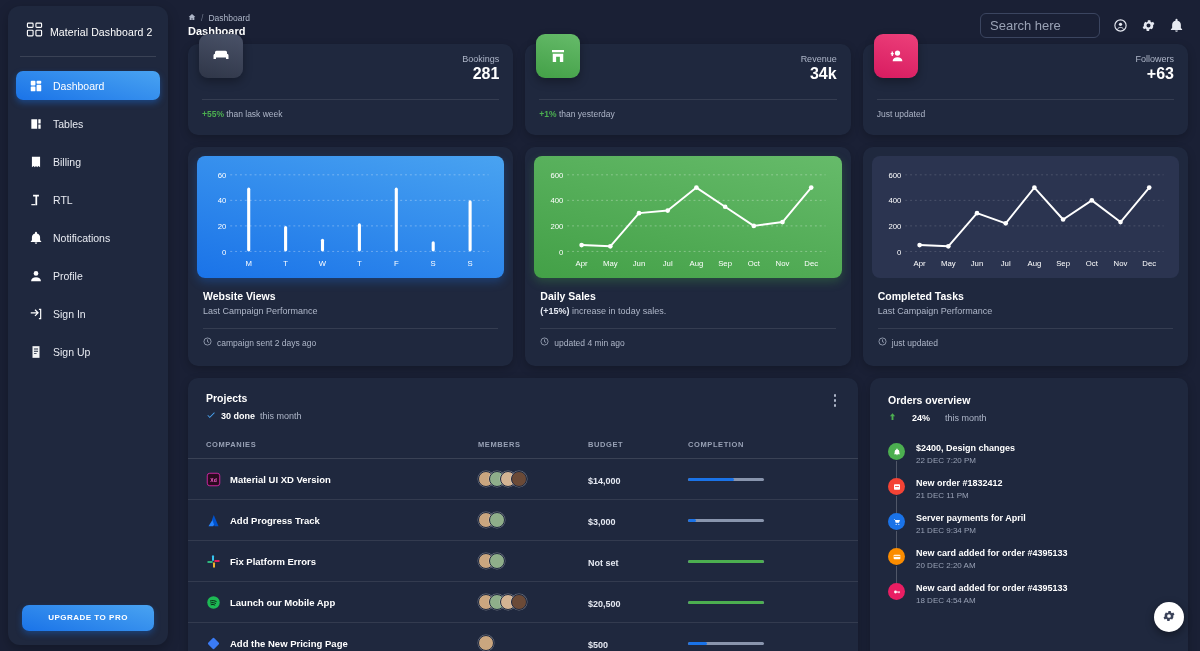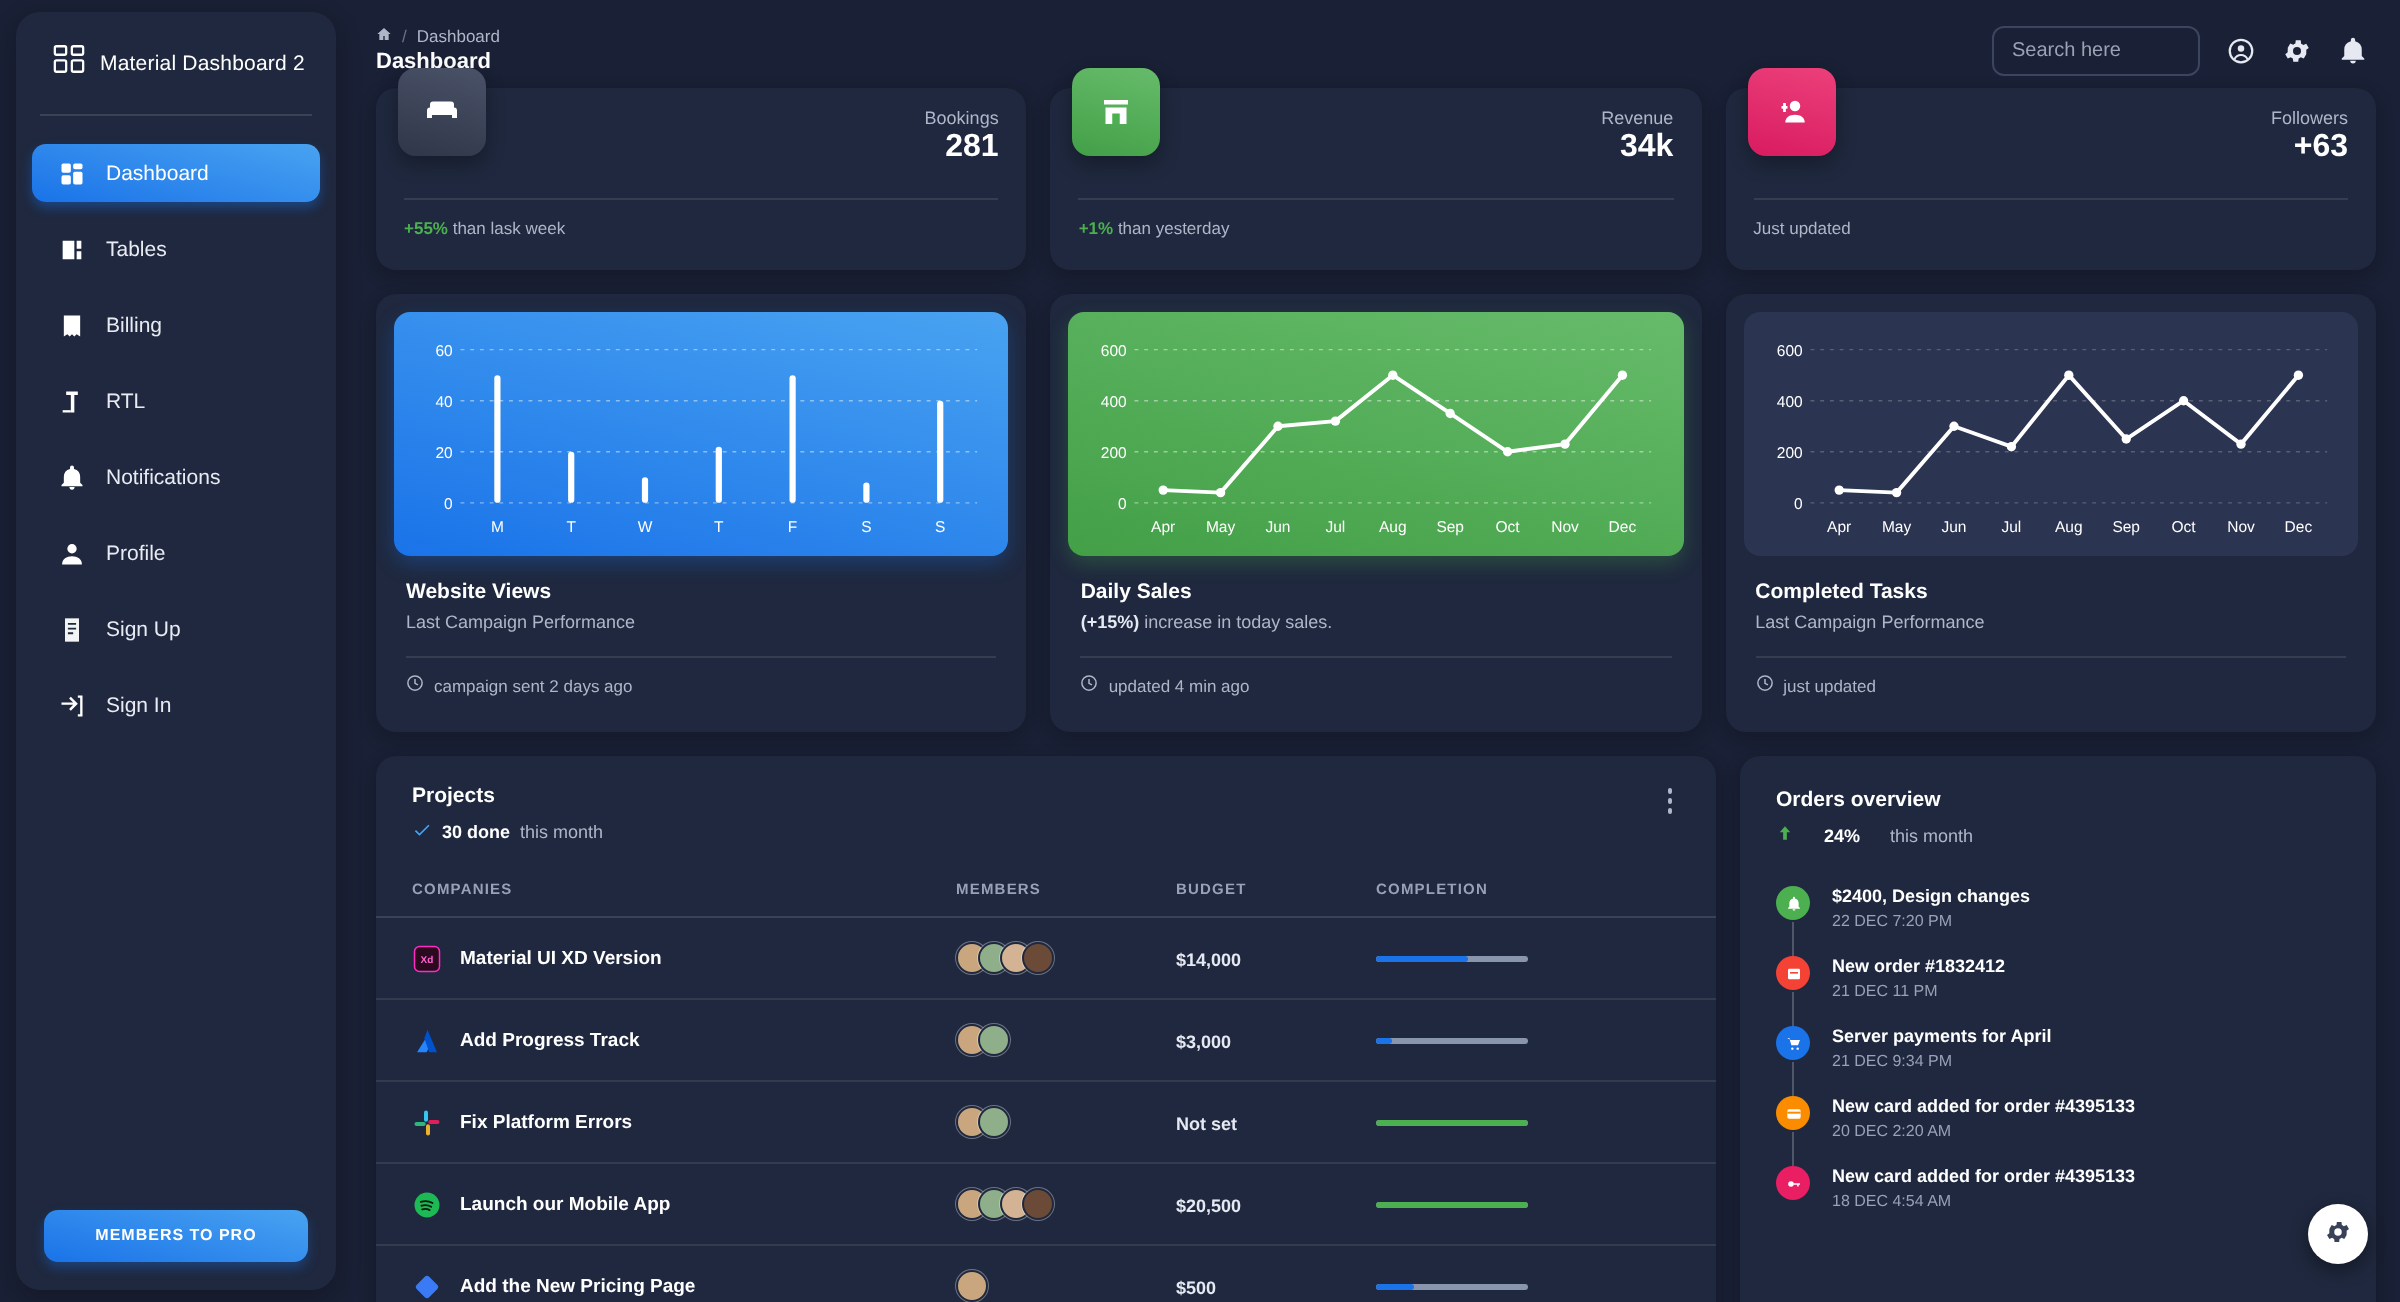--- a/index.html
+++ b/index.html
@@ -44,22 +44,22 @@
   }
   
   #topbar { position:absolute; left:176px; top:0; width:1024px; height:50px; display:flex; align-items:center; padding:0 16px 0 12px; }
   .crumbs { display:flex; flex-direction:column; gap:2px; }
   .crumb-line { display:flex; align-items:center; gap:5px; font-size:8.5px; color:#aeb6c8; }
   .crumb-line svg { width:8px; height:8px; fill:#aeb6c8; }
   .crumb-sep { color:#6b7488; }
   .page-title { font-size:11px; font-weight:bold; color:#fff; }
   .top-right { margin-left:auto; display:flex; align-items:center; gap:13px; }
   .search-box {
-    width:104px; height:25px; border:1px solid #3b4560; border-radius:6px;
-    background:transparent; color:#c4cbdb; font-size:10px;
+    width:120px; height:25px; border:1px solid #3b4560; border-radius:6px;
+    background:transparent; color:#c4cbdb; font-size:13px;
     padding:0 9px; font-family:"Liberation Sans", sans-serif; outline:none;
   }
   .search-box::placeholder { color:#9aa2b5; }
   .top-ico { width:15px; height:15px; cursor:pointer; }
   .top-ico svg { width:15px; height:15px; fill:#e6e9f1; }
   
   #main { position:absolute; left:176px; top:44px; width:1024px; }
   .row { display:flex; gap:12px; padding:0 12px 12px 12px; }
   .card { background:#1f283e; border-radius:10px; box-shadow:0 3px 9px rgba(0,0,0,.22); }
   
@@ -225,40 +225,40 @@
             <circle cx="12" cy="7.5" r="4"></circle>
             <path d="M3.5 21c0-4.7 3.8-7 8.5-7s8.5 2.3 8.5 7z"></path>
           </svg>
         </span>
       <span>Profile</span>
     </div>
 
     <div class="nav-item">
       <span class="nav-ico">
           <svg viewBox="0 0 24 24">
-            <path d="M6 2h12v20H6z" opacity=".95"></path>
-            <path d="M8.5 6h7v1.6h-7zm0 4h7v1.6h-7zm0 4h4.5v1.6H8.5z" fill="#1f283e"></path>
+            <path d="M11 4l-1.5 1.5L13 9H3v2h10l-3.5 3.5L11 16l6-6z"></path>
+            <path d="M17 3h4v18h-4v-2h2V5h-2z"></path>
           </svg>
         </span>
-      <span>Sign Up</span>
+      <span>Sign In</span>
     </div>
 
     <div class="nav-item">
       <span class="nav-ico">
           <svg viewBox="0 0 24 24">
-            <path d="M11 4l-1.5 1.5L13 9H3v2h10l-3.5 3.5L11 16l6-6z"></path>
-            <path d="M17 3h4v18h-4v-2h2V5h-2z"></path>
+            <path d="M6 2h12v20H6z" opacity=".95"></path>
+            <path d="M8.5 6h7v1.6h-7zm0 4h7v1.6h-7zm0 4h4.5v1.6H8.5z" fill="#1f283e"></path>
           </svg>
         </span>
-      <span>Sign In</span>
+      <span>Sign Up</span>
     </div>
   </div>
 
   <div class="upgrade-wrap">
-    <button class="upgrade-btn">MEMBERS TO PRO</button>
+    <button class="upgrade-btn">UPGRADE TO PRO</button>
   </div>
 </div>
 
 <div id="topbar">
   <div class="crumbs">
     <div class="crumb-line">
       <span><svg viewBox="0 0 24 24">
             <path d="M12 3L2 12h3v9h6v-6h2v6h6v-9h3z"></path>
           </svg></span>
       <span class="crumb-sep">/</span>

